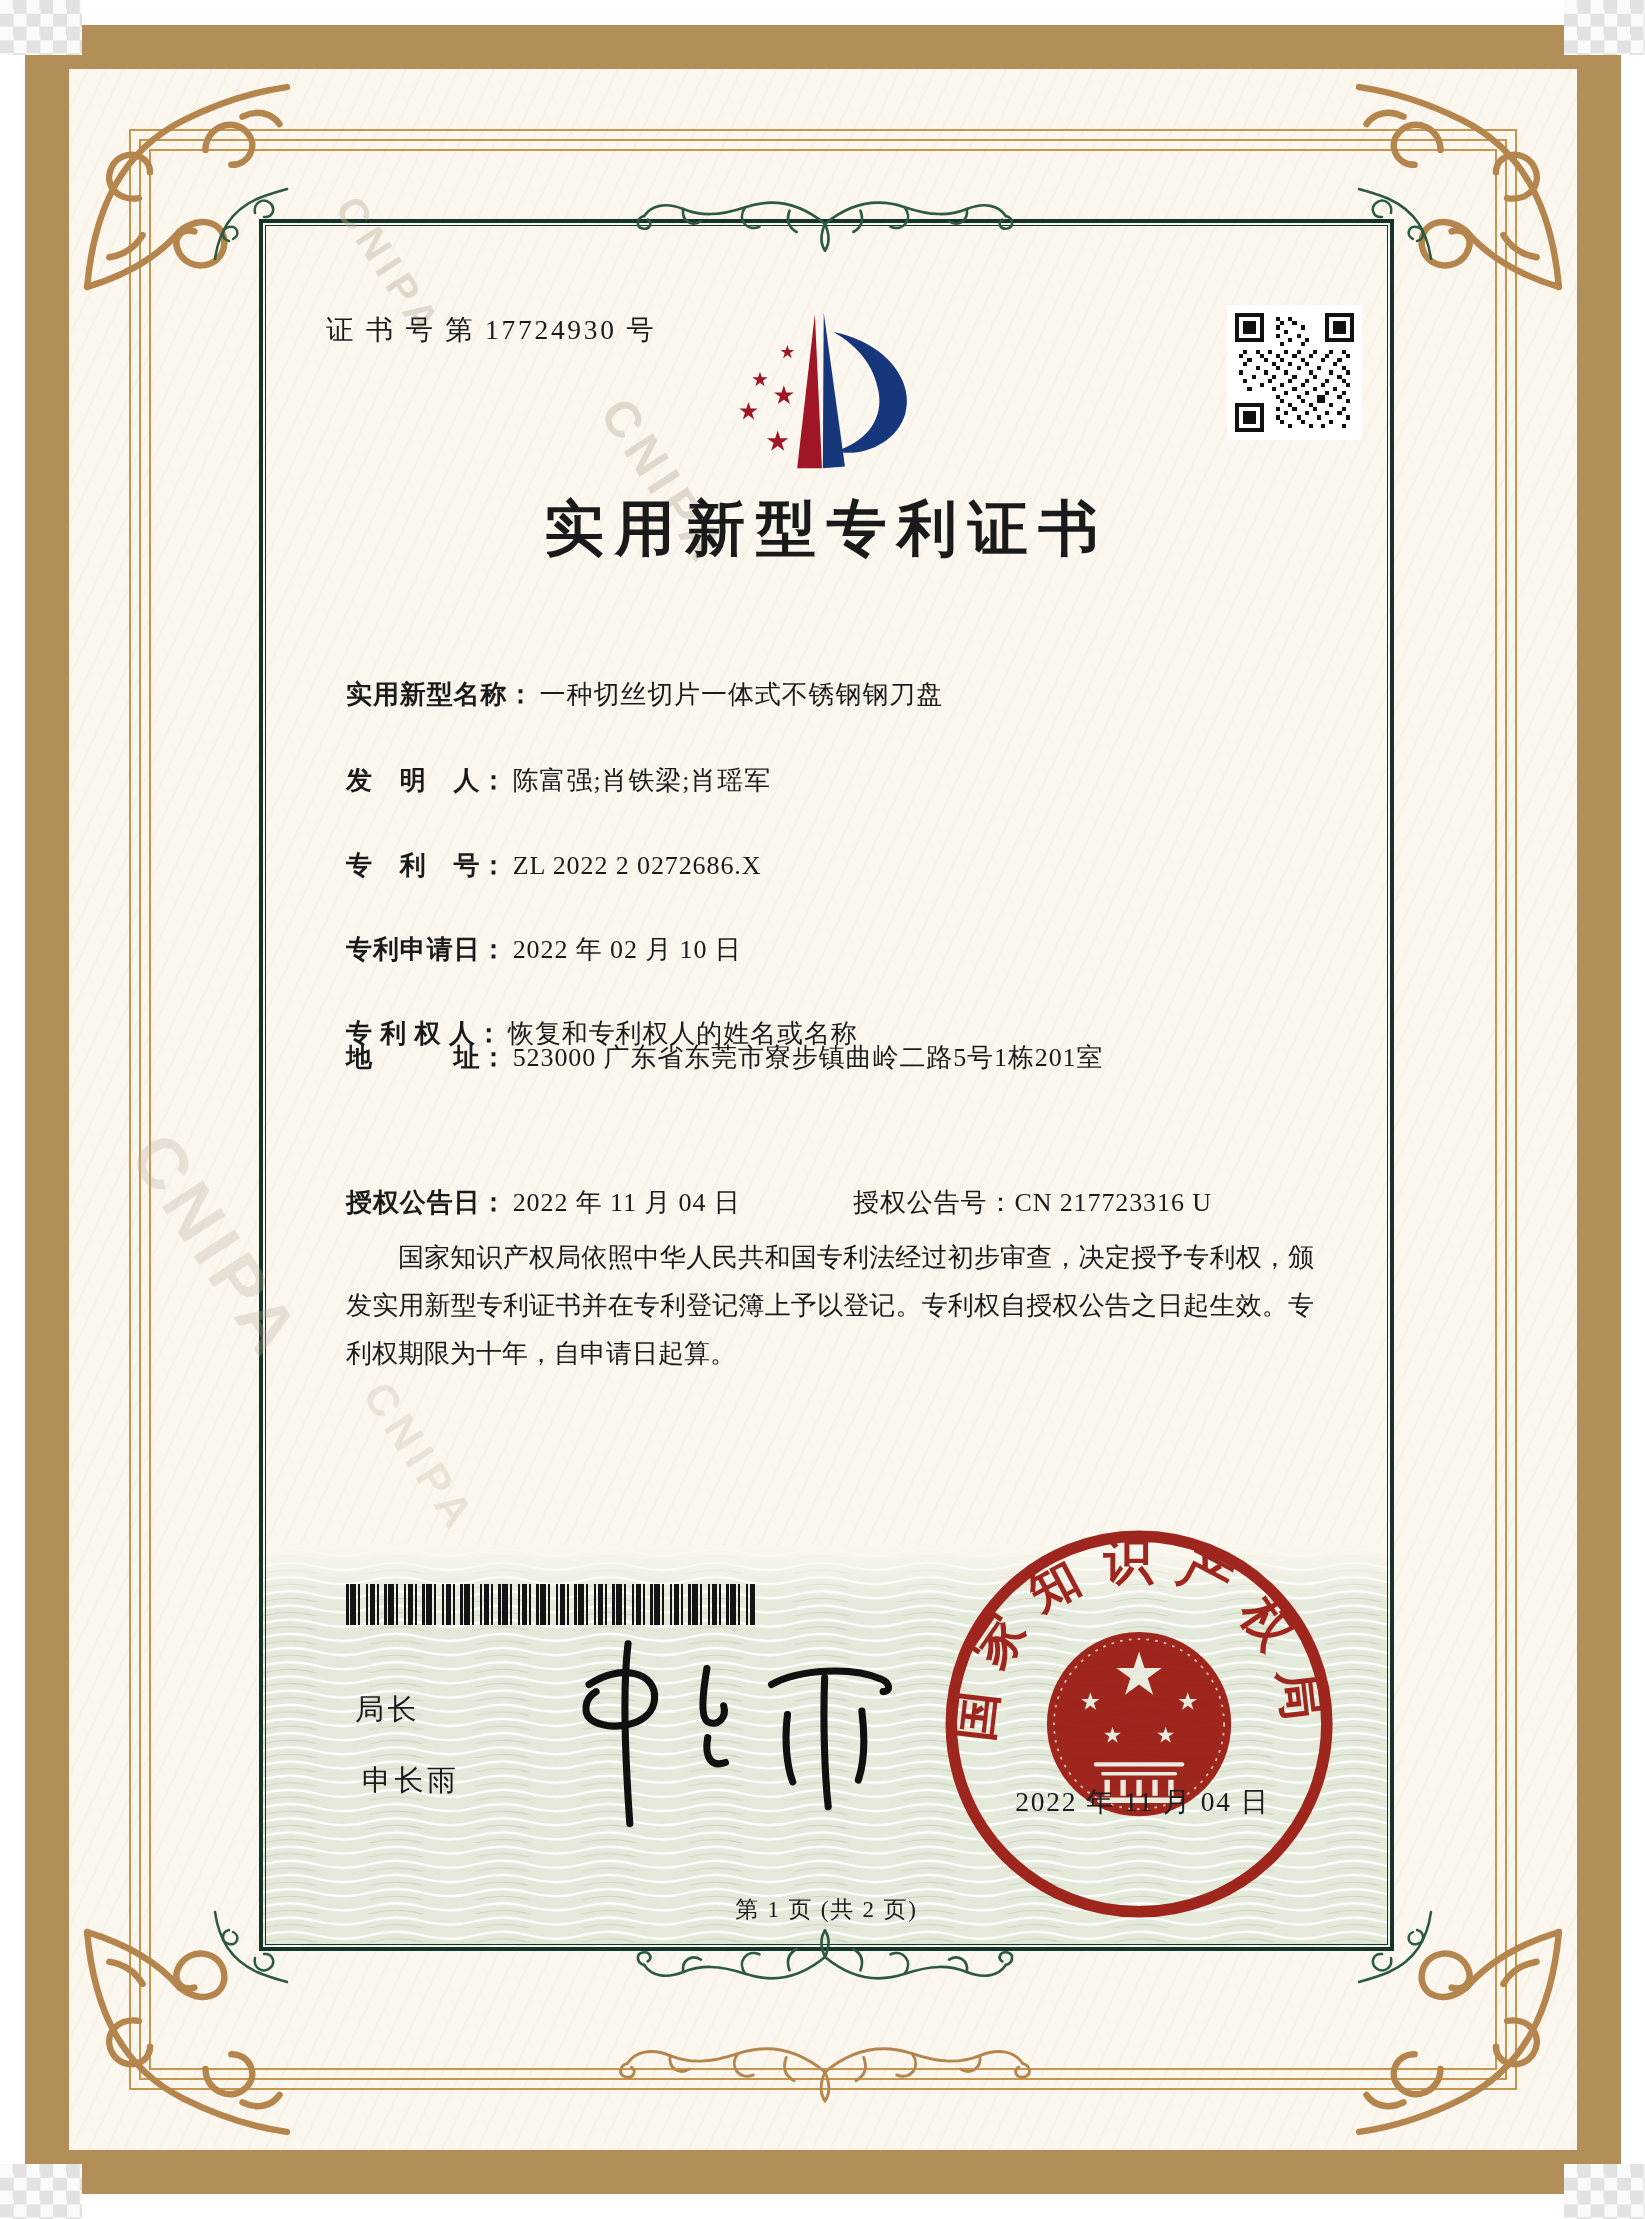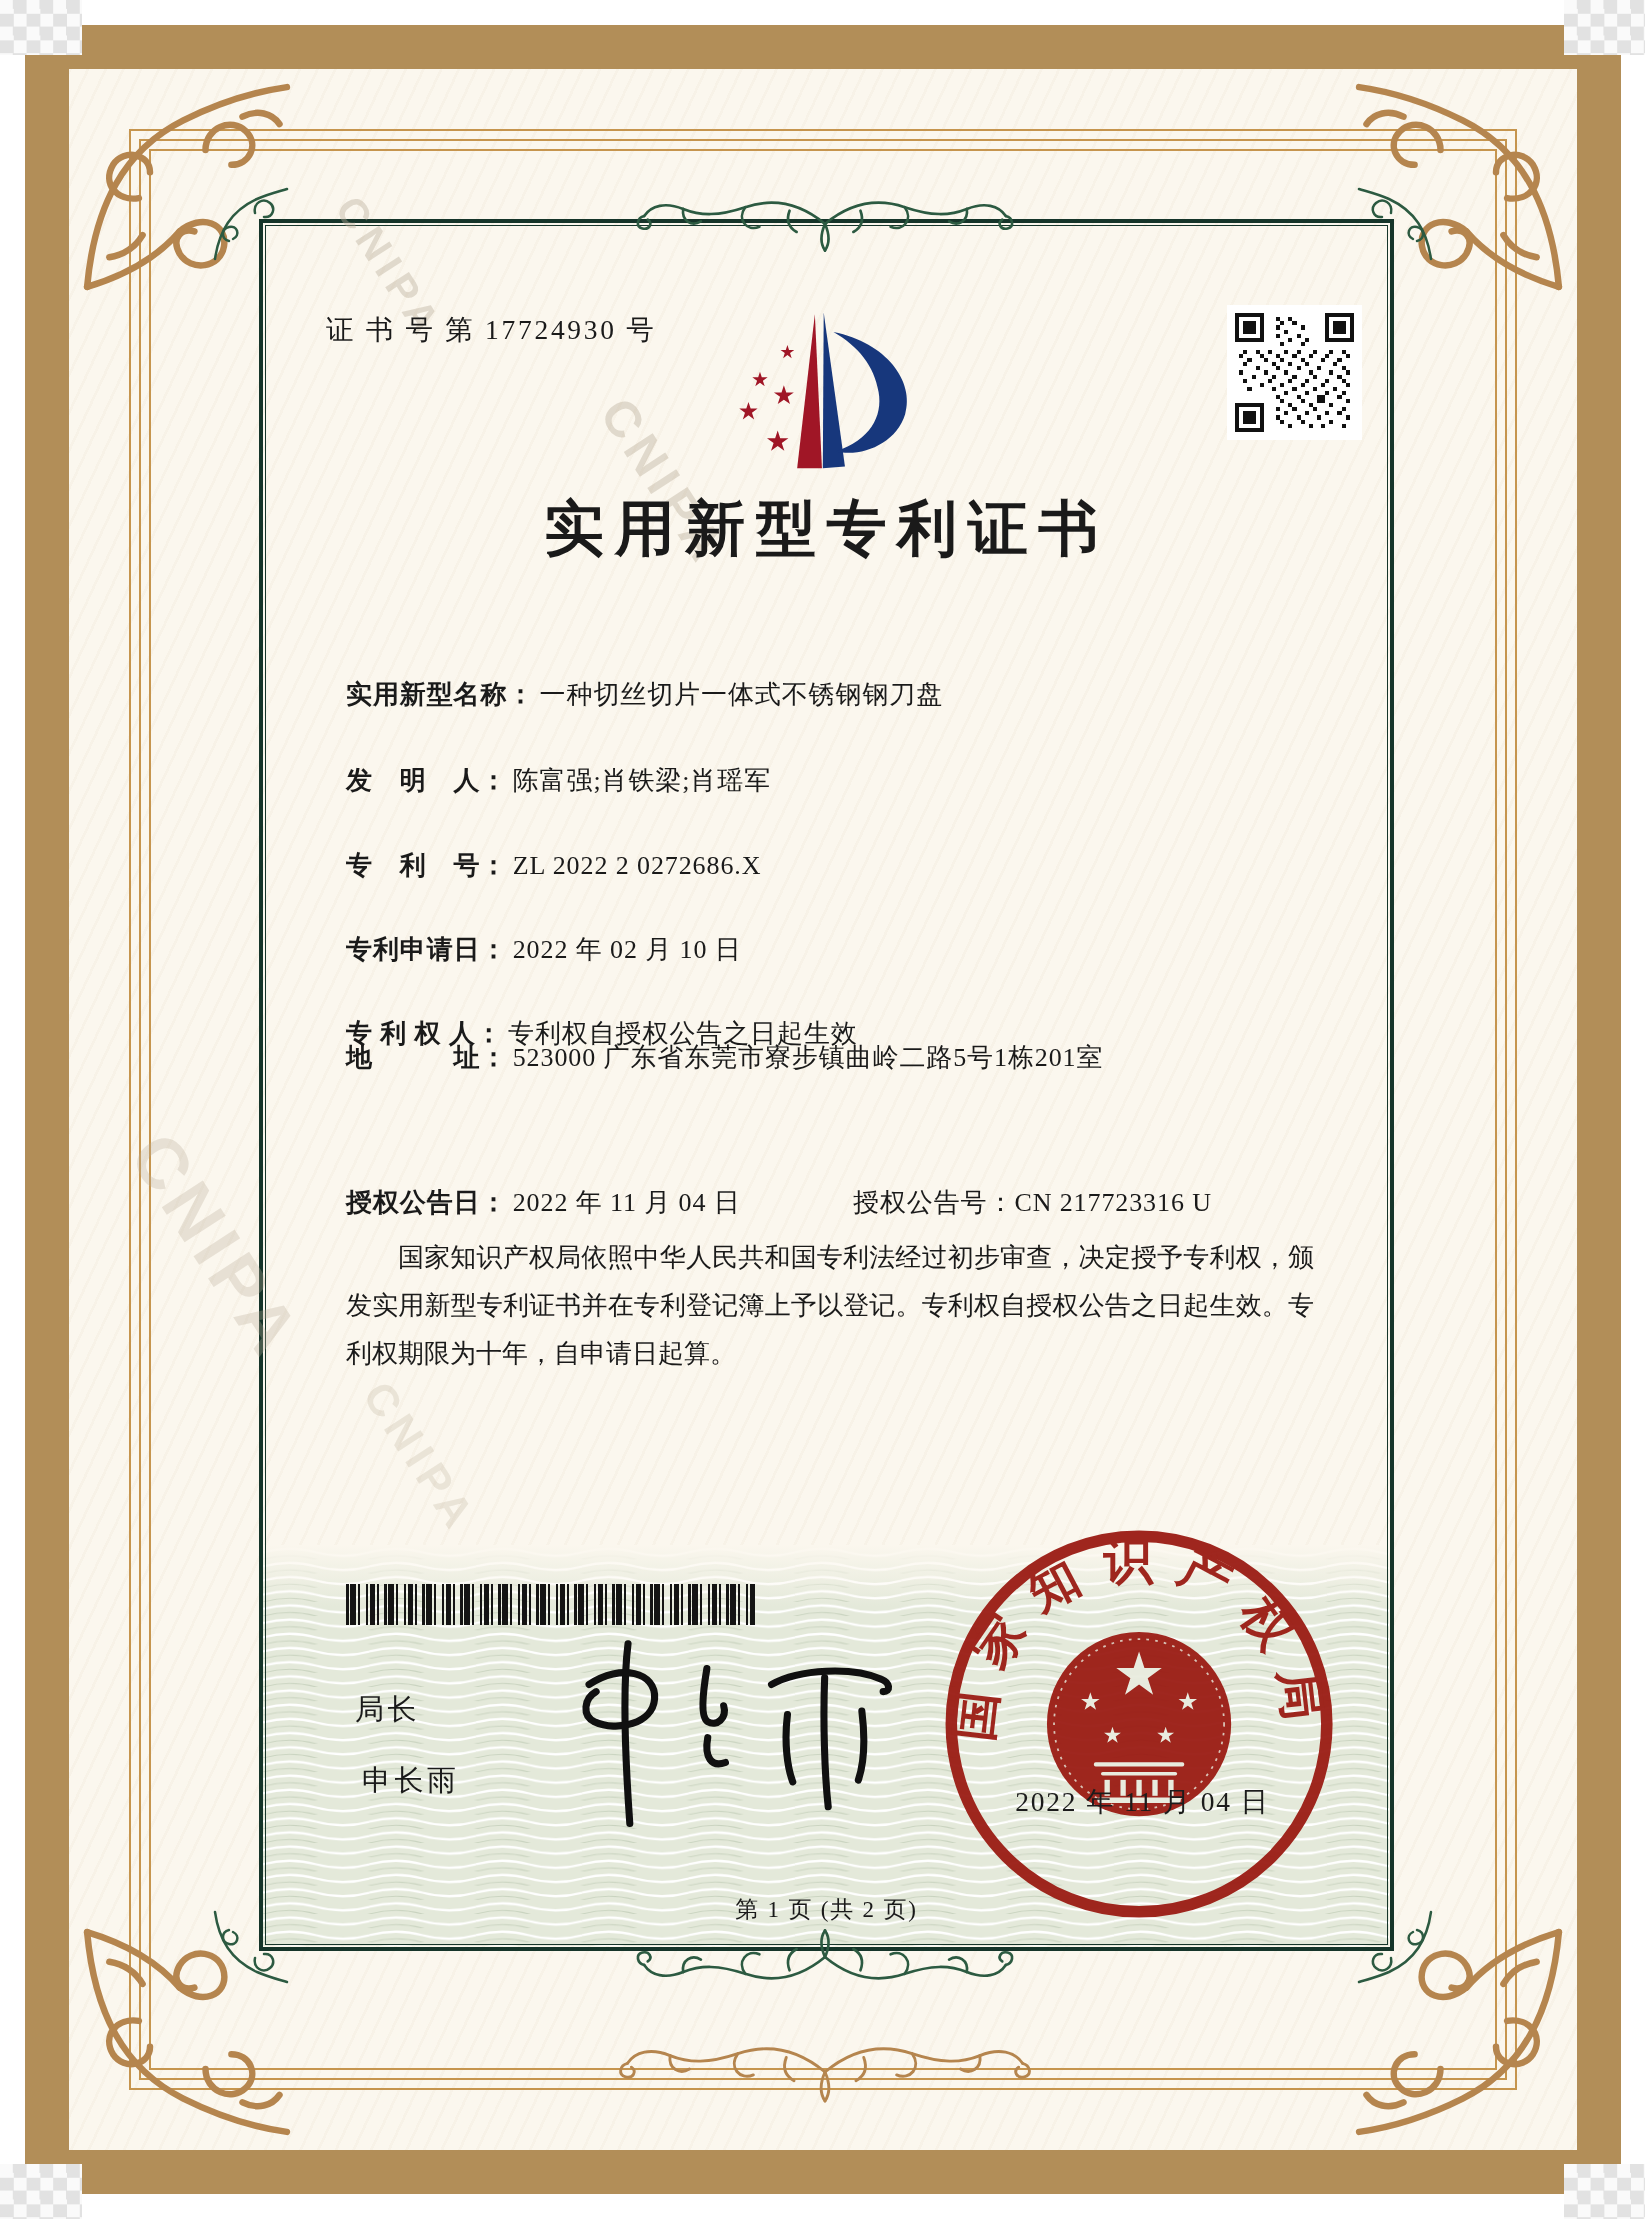--- a/index.html
+++ b/index.html
@@ -244,21 +244,21 @@
              M13 27h1v1h-1zM18 27h1v1h-1zM21 27h1v1h-1zM26 27h1v1h-1z"></path>
   </g>
 </svg>
 
 <div class="doc-title">实用新型专利证书</div>
 
 <div class="field f0"><span class="lab">实用新型名称：</span><span>一种切丝切片一体式不锈钢钢刀盘</span></div>
 <div class="field f1"><span class="lab">发　明　人：</span><span>陈富强;肖铁梁;肖瑶军</span></div>
 <div class="field f2"><span class="lab">专　利　号：</span><span>ZL 2022 2 0272686.X</span></div>
 <div class="field f3"><span class="lab">专利申请日：</span><span>2022 年 02 月 10 日</span></div>
-<div class="field f4"><span class="lab">专 利 权 人：</span><span>专利权自授权公告之日起生效</span></div>
+<div class="field f4"><span class="lab">专 利 权 人：</span><span>恢复和专利权人的姓名或名称</span></div>
 <div class="field f5"><span class="lab">地　　　址：</span><span>523000 广东省东莞市寮步镇曲岭二路5号1栋201室</span></div>
 <div class="field f6"><span class="lab">授权公告日：</span><span>2022 年 11 月 04 日</span></div>
 <div class="grant-no"><span class="lab">授权公告号：</span><span>CN 217723316 U</span></div>
 
 <div class="body-text">
   <p>国家知识产权局依照中华人民共和国专利法经过初步审查，决定授予专利权，颁发实用新型专利证书并在专利登记簿上予以登记。专利权自授权公告之日起生效。专利权期限为十年，自申请日起算。</p>
 </div>
 
 <div class="barcode"></div>
 <div class="director-title">局长</div>

